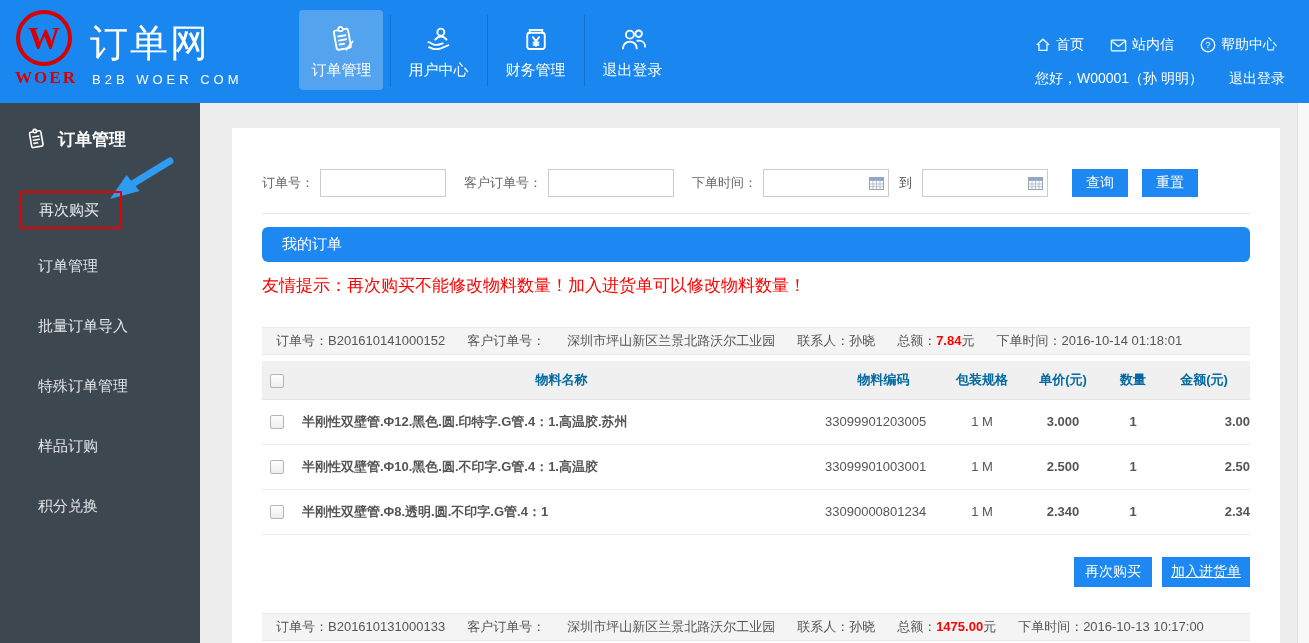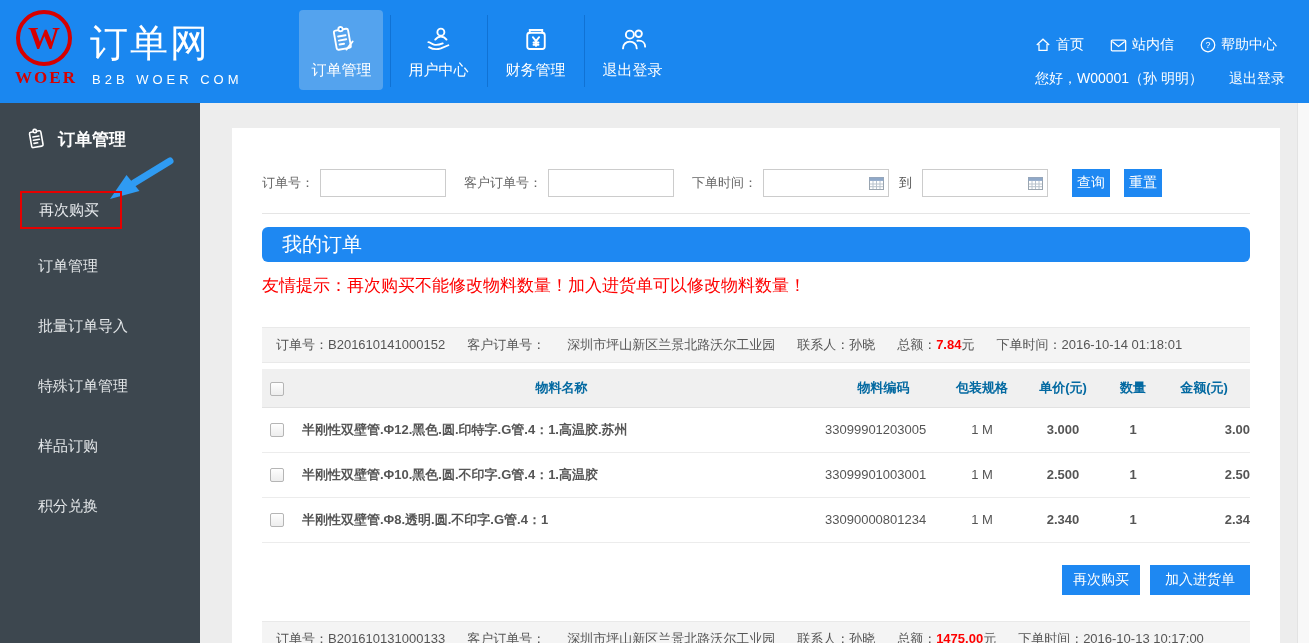--- a/index.html
+++ b/index.html
@@ -49,30 +49,30 @@
   .scroll-track { position:absolute; right:0; top:103px; bottom:0; width:12px; background:#f8f8f8; border-left:1px solid #e3e3e3; }
 
   .form-row { display:flex; align-items:center; margin:41px 30px 0 30px; font-size:13px; color:#666; }
   .form-row label { margin-right:6px; }
   .txt-input { width:126px; height:28px; border:1px solid #ccc; background:#fff; margin-right:18px; padding:0 6px; font-size:13px; }
   .date-wrap { position:relative; margin-right:10px; }
   .date-wrap .txt-input { margin-right:0; padding-right:20px; }
   .cal-icon { position:absolute; right:5px; top:7px; cursor:pointer; }
   .to-label { margin:0 10px 0 0; color:#555; }
   .btn { background:#1e88f2; color:#fff; border:none; height:28px; font-size:14px; cursor:pointer; }
-  .btn-query, .btn-reset { width:38px; margin-left:14px; }
+  .btn-query, .btn-reset { width:56px; margin-left:14px; }
 
   .form-divider { margin:16px 30px 0; border-top:1px solid #e5e5e5; }
 
   .panel-bar { margin:13px 30px 0; height:35px; background:#1e88f2; border-radius:6px; color:#fff;
-    display:flex; align-items:center; padding-left:20px; font-size:20px; }
+    display:flex; align-items:center; padding-left:20px; font-size:15px; }
   .warning { margin:12px 30px 0; color:#fe0000; font-size:17px; }
 
   .order-block { margin:0 30px; }
-  .order-meta { height:36px; background:#f4f4f4; border-top:1px solid #e9e9e9; border-bottom:1px solid #e9e9e9;
+  .order-meta { height:28px; background:#f4f4f4; border-top:1px solid #e9e9e9; border-bottom:1px solid #e9e9e9;
     display:flex; align-items:center; font-size:13px; color:#555; padding-left:14px; }
   .order-meta .seg { margin-right:22px; white-space:nowrap; }
   .order-meta .red { color:#fe0000; font-weight:bold; }
   .meta1 { margin-top:30px; }
   .meta2 { margin-top:26px; }
 
   table.items { width:100%; border-collapse:collapse; margin-top:6px; table-layout:fixed; }
   table.items th { background:#f0f0f0; height:38px; font-size:13px; color:#0369a1; font-weight:bold; border-bottom:1px solid #e2e2e2; }
   table.items td { height:45px; border-bottom:1px solid #ececec; font-size:13px; color:#555; }
   .col-cb { width:40px; }
@@ -89,21 +89,21 @@
   td.price-cell, th.price-cell { text-align:center; font-weight:bold; color:#333; font-size:16px; }
   td.qty-cell, th.qty-cell { text-align:center; font-weight:bold; color:#333; font-size:15px; }
   td.amt-cell, th.amt-cell { text-align:right; font-weight:bold; color:#fe0000; font-size:16px; }
   th.price-cell, th.qty-cell, th.amt-cell, th.code-cell { font-size:13px; color:#333; text-align:center; }
 
   .cb { display:inline-block; width:14px; height:14px; border:1px solid #b5b5b5; border-radius:2px;
     background:linear-gradient(#fefefe,#ededed); cursor:pointer; vertical-align:middle; }
 
   .order-actions { display:flex; justify-content:flex-end; gap:10px; margin-top:22px; }
   .btn-again { width:78px; height:30px; }
-  .btn-cart { width:100px; height:30px; }
+  .btn-cart { width:88px; height:30px;text-decoration:underline; }
 </style>
 </head>
 <body>
 
 <div class="header">
   <div class="logo-badge">
     <span class="logo-w">W</span>
   </div>
   <div class="logo-word">WOER</div>
   <div class="site-name">订单网</div>

